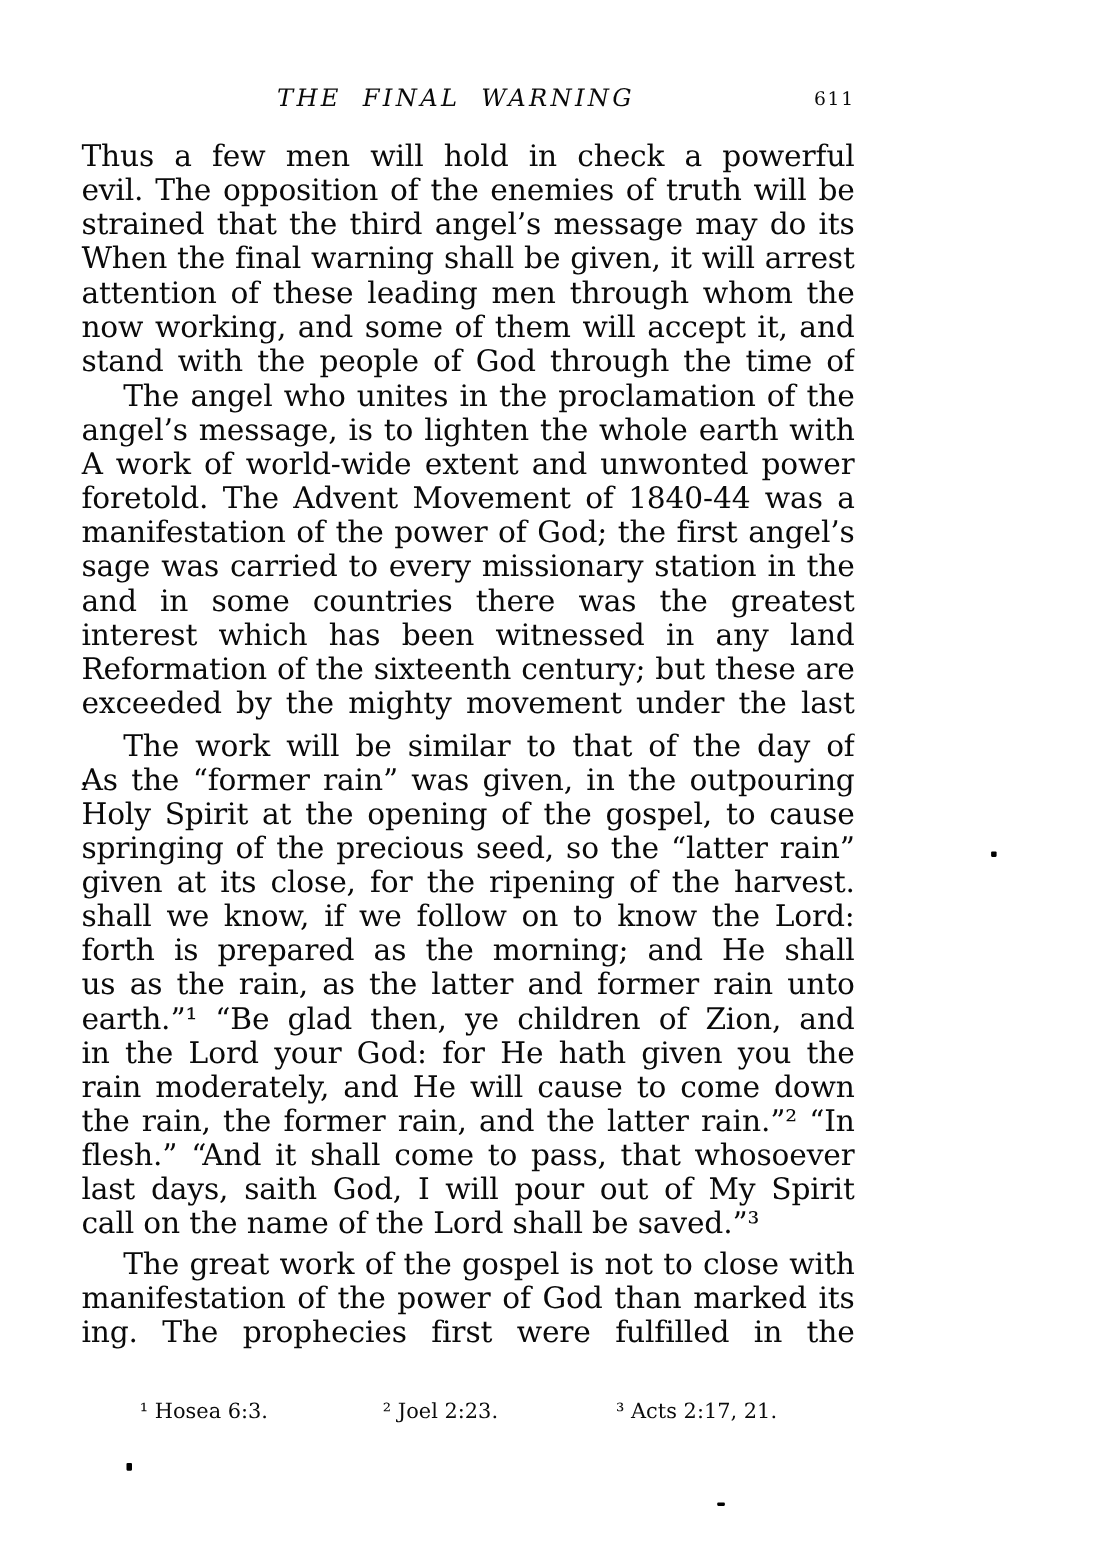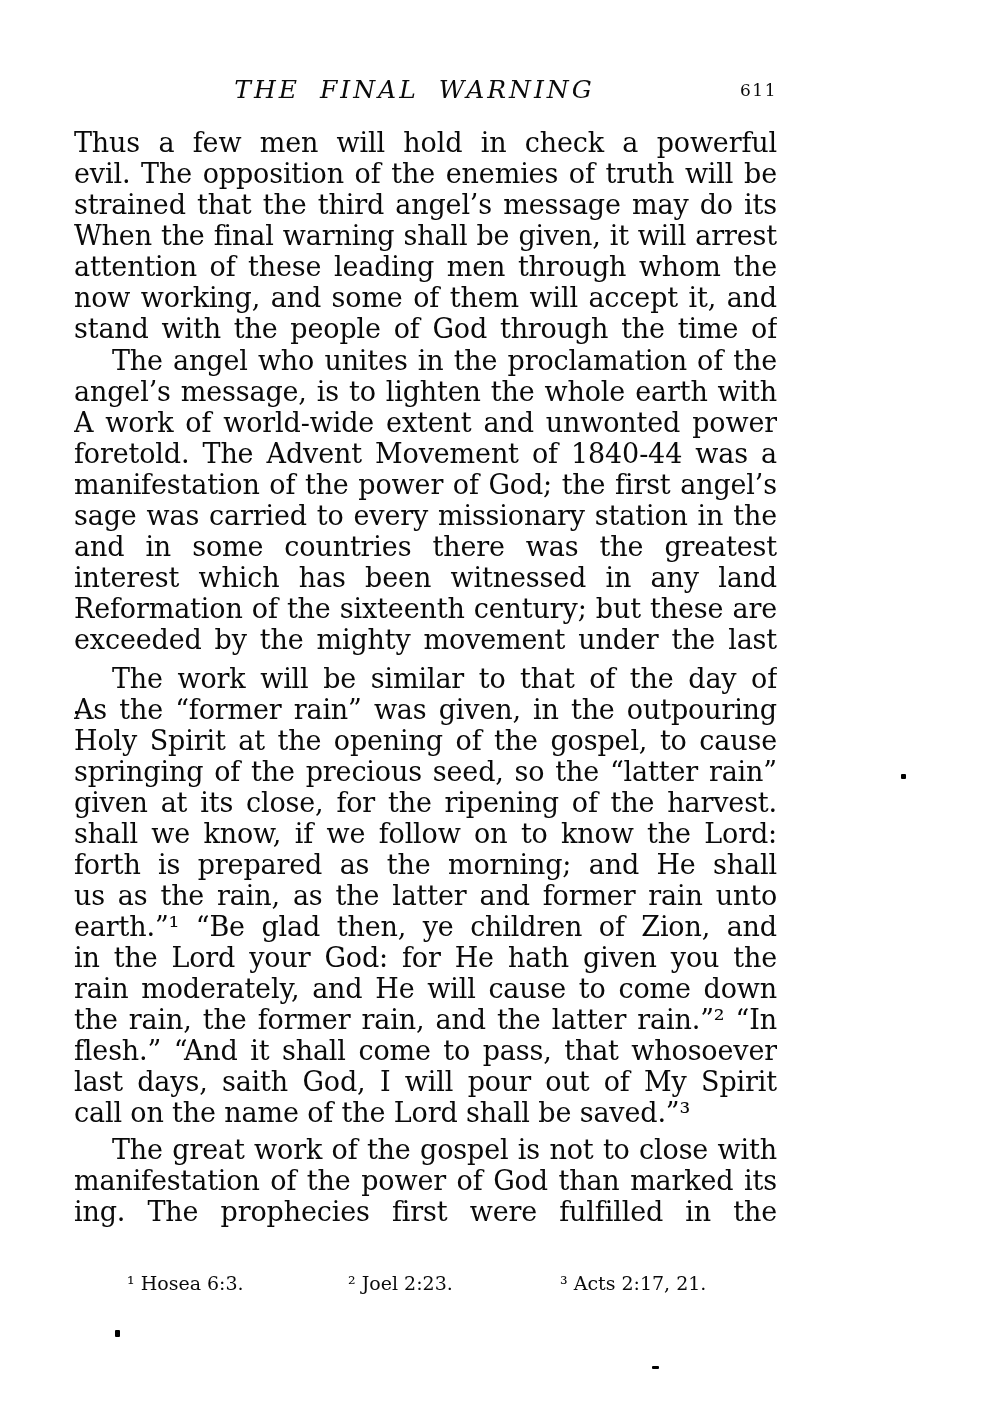--- a/index.html
+++ b/index.html
@@ -20,21 +20,21 @@
     width: 703px;
     height: 26px;
   }
   .running-title {
     position: absolute;
     left: 0;
     right: 22px;
     top: 0;
     text-align: center;
     font-style: italic;
-    font-size: 25px;
+    font-size: 22px;
     line-height: 24px;
     letter-spacing: 3px;
     word-spacing: 9px;
     white-space: nowrap;
   }
   .page-number {
     position: absolute;
     right: 0;
     top: 0;
     font-size: 17px;

